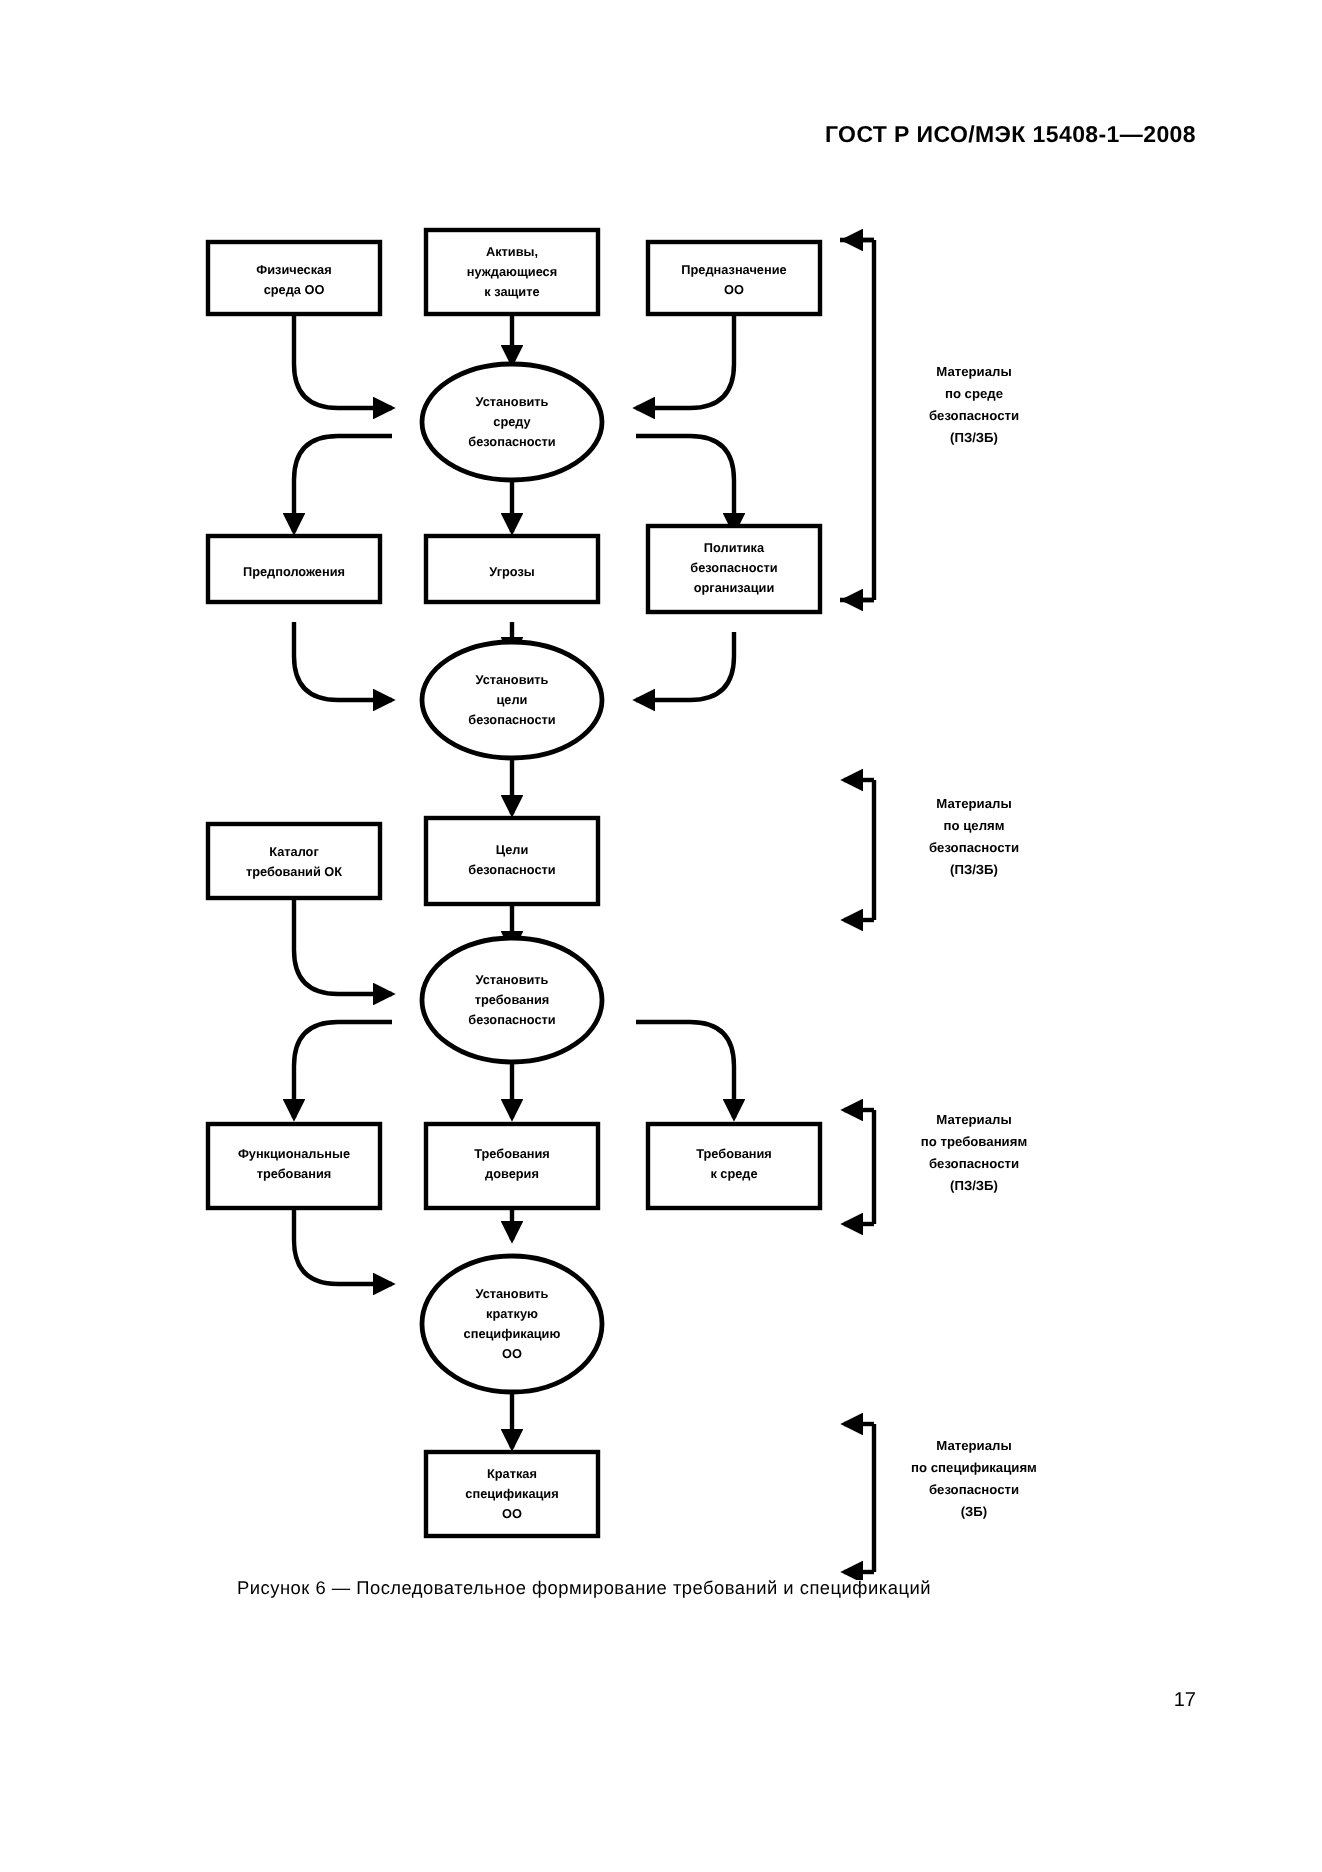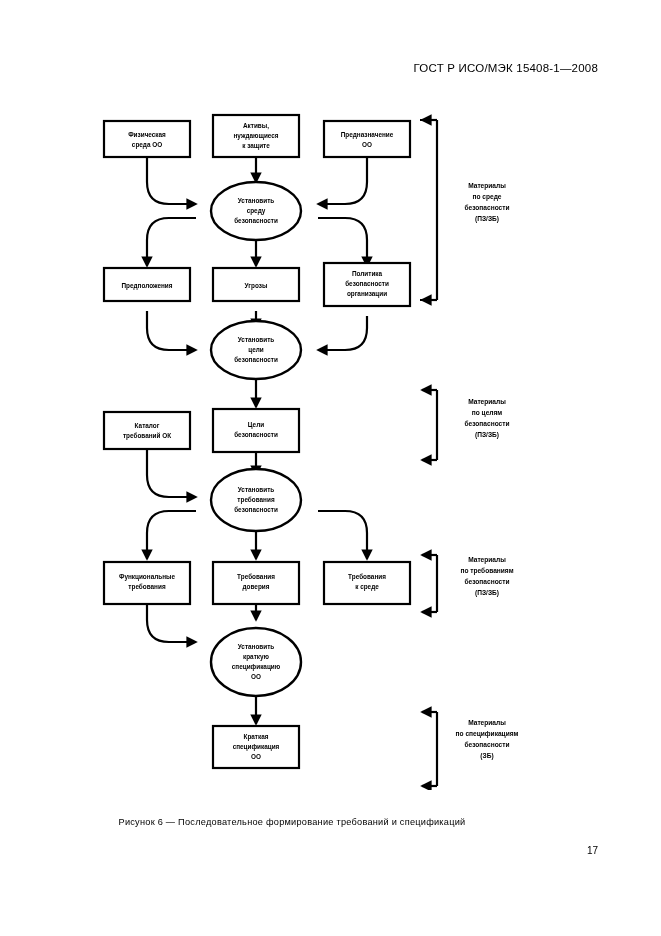--- a/index.html
+++ b/index.html
@@ -18,21 +18,21 @@
   .page {
     position: relative;
     width: 661px;
     height: 936px;
   }
   .doc-header {
     position: absolute;
     top: 62px;
     right: 63px;
     font-size: 11.5px;
-    font-weight: normal;
+    font-weight: bold;
     letter-spacing: 0.2px;
     white-space: nowrap;
   }
   .diagram-wrap {
     position: absolute;
     left: 0;
     top: 100px;
     width: 661px;
     height: 690px;
   }
@@ -74,21 +74,20 @@
     fill: #000000;
   }
   .caption {
     position: absolute;
     top: 789px;
     left: 0;
     width: 584px;
     text-align: center;
     font-size: 9.2px;
     letter-spacing: 0.25px;
-    margin-top: 28px;
   }
   .pagenum {
     position: absolute;
     top: 845px;
     right: 63px;
     font-size: 10px;
   }
 </style>
 </head>
 <body>

